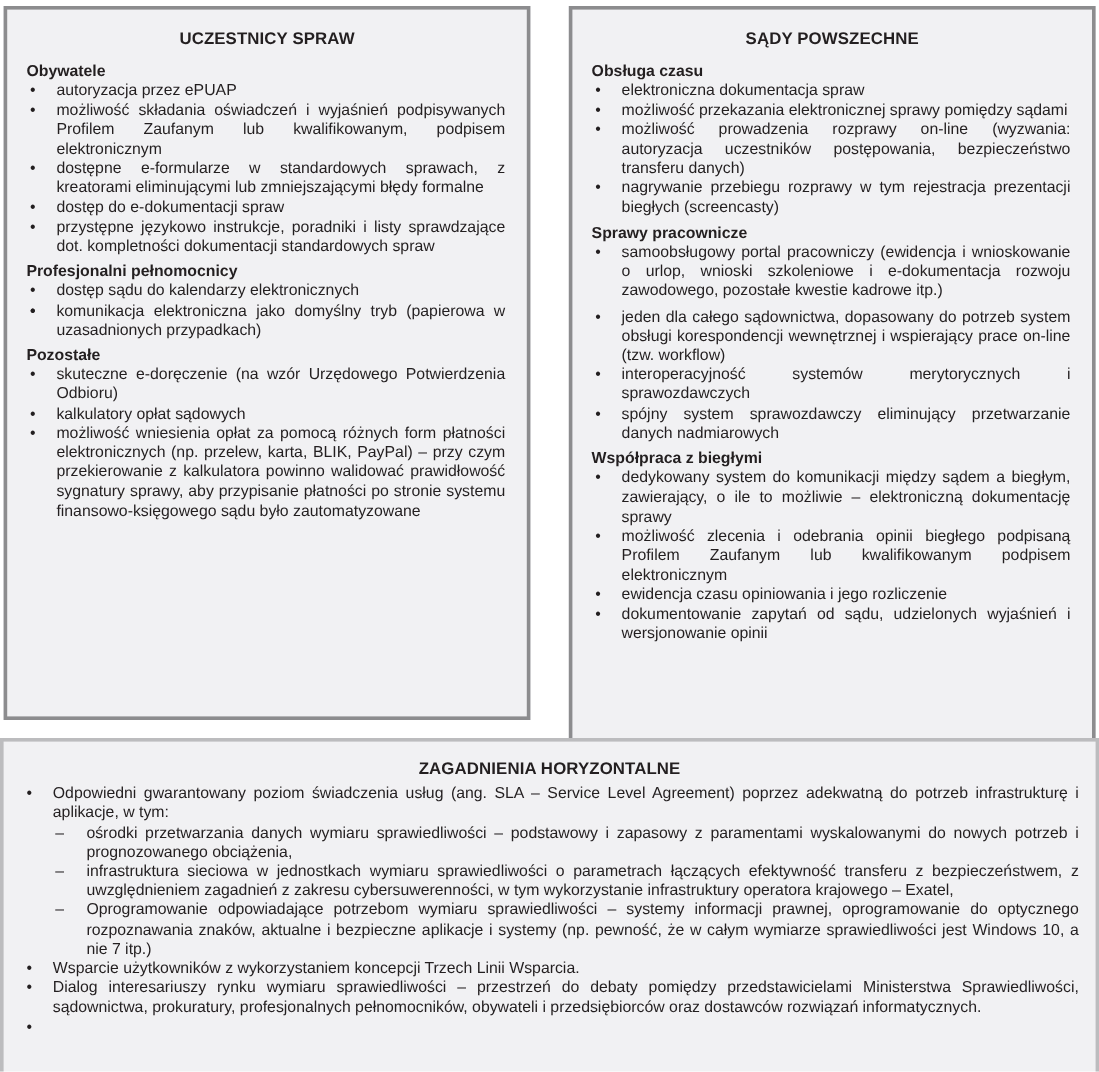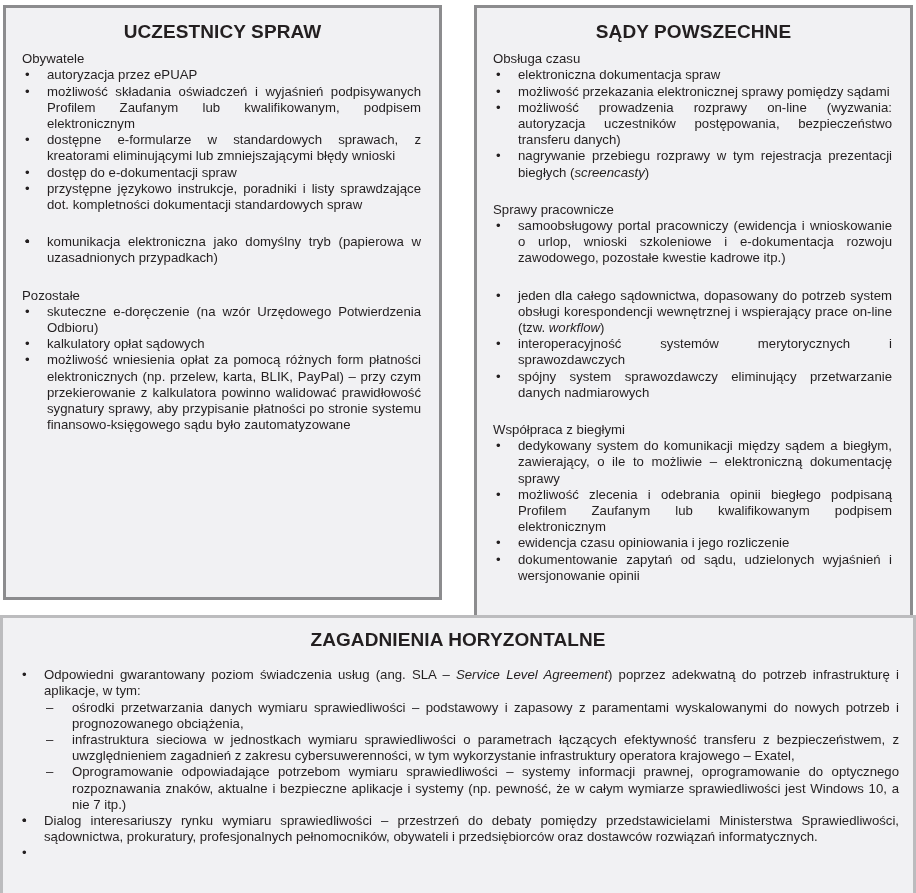--- a/index.html
+++ b/index.html
@@ -15,72 +15,73 @@
     background: #f1f1f3;
     box-sizing: border-box;
   }
   #box-left  { left: 3px;   top: 5px;   width: 439px; height: 595px; border: 3px solid #8c8c8e; }
   #box-right { left: 474px; top: 5px;   width: 439px; height: 656px; border: 3px solid #8c8c8e; }
   #box-bottom{ left: 0px;   top: 615px; width: 916px; height: 290px; border: 3px solid #bcbcbe; border-bottom: none; }
 
   .box-title {
     font-weight: bold;
     text-align: center;
-    font-size: 19px;
+    font-size: 14px;
     margin-top: 16px;
     margin-bottom: 11px;
     letter-spacing: 0.1px;
   }
-  #box-bottom .box-title { margin-top: 14px; margin-bottom: 19px; }
+  #box-bottom .box-title { margin-top: 14px; margin-bottom: 5px; }
 
   .section { padding: 0 18px 0 16px; }
-  .section + .section { margin-top: 21px; }
-  .section-heading { font-weight: normal; }
+  .section + .section { margin-top: 5px; }
+  .section-heading { font-weight: bold; }
 
   ul.items { list-style: none; margin: 0; padding: 0; }
   ul.items > li {
     position: relative;
     padding-left: 25px;
     text-align: justify;
   }
   ul.items > li .bullet {
     position: absolute; left: 3px; top: 0;
   }
   #box-bottom .content { padding: 0 14px 0 17px; }
   #box-bottom ul.items > li { padding-left: 24px; }
   #box-bottom ul.items > li .bullet { left: 2px; }
   ul.sub { list-style: none; margin: 0; padding: 0; }
   ul.sub > li {
     position: relative;
     padding-left: 28px;
     text-align: justify;
   }
   ul.sub > li .dash { position: absolute; left: 2px; top: 0; }
-  .it { font-style: italic; }
+  .it { }
 </style>
 </head>
 <body>
 
 <div class="box" id="box-left">
   <div class="box-title">UCZESTNICY SPRAW</div>
 
   <div class="section">
     <div class="section-heading">Obywatele</div>
     <ul class="items">
       <li><span class="bullet">•</span><span>autoryzacja przez ePUAP</span></li>
       <li><span class="bullet">•</span><span>możliwość składania oświadczeń i wyjaśnień podpisywanych Profilem Zaufanym lub kwalifikowanym, podpisem elektronicznym</span></li>
-      <li><span class="bullet">•</span><span>dostępne e-formularze w standardowych sprawach, z kreatorami eliminującymi lub zmniejszającymi błędy wnioski</span></li>
+      <li><span class="bullet">•</span><span>dostępne e-formularze w standardowych sprawach, z kreatorami eliminującymi lub zmniejszającymi błędy formalne</span></li>
       <li><span class="bullet">•</span><span>dostęp do e-dokumentacji spraw</span></li>
       <li><span class="bullet">•</span><span>przystępne językowo instrukcje, poradniki i listy sprawdzające dot. kompletności dokumentacji standardowych spraw</span></li>
     </ul>
   </div>
 
   <div class="section">
+    <div class="section-heading">Profesjonalni pełnomocnicy</div>
     <ul class="items">
-      <li><span class="bullet">•</span></li>
+      <li><span class="bullet">•</span><span>dostęp sądu do kalendarzy elektronicznych</span></li>
       <li><span class="bullet">•</span></li>
       <li><span class="bullet">•</span><span>komunikacja elektroniczna jako domyślny tryb (papierowa w uzasadnionych przypadkach)</span></li>
     </ul>
   </div>
 
   <div class="section">
     <div class="section-heading">Pozostałe</div>
     <ul class="items">
       <li><span class="bullet">•</span><span>skuteczne e-doręczenie (na wzór Urzędowego Potwierdzenia Odbioru)</span></li>
       <li><span class="bullet">•</span><span>kalkulatory opłat sądowych</span></li>
@@ -133,18 +134,18 @@
   <div class="content">
     <ul class="items">
       <li>
         <span class="bullet">•</span><span>Odpowiedni gwarantowany poziom świadczenia usług (ang. SLA – </span><span class="it">Service Level Agreement</span><span>) poprzez adekwatną do potrzeb infrastrukturę i aplikacje, w tym:</span>
         <ul class="sub">
           <li><span class="dash">–</span><span>ośrodki przetwarzania danych wymiaru sprawiedliwości – podstawowy i zapasowy z paramentami wyskalowanymi do nowych potrzeb i prognozowanego obciążenia,</span></li>
           <li><span class="dash">–</span><span>infrastruktura sieciowa w jednostkach wymiaru sprawiedliwości o parametrach łączących efektywność transferu z bezpieczeństwem, z uwzględnieniem zagadnień z zakresu cybersuwerenności, w tym wykorzystanie infrastruktury operatora krajowego – Exatel,</span></li>
           <li><span class="dash">–</span><span>Oprogramowanie odpowiadające potrzebom wymiaru sprawiedliwości – systemy informacji prawnej, oprogramowanie do optycznego rozpoznawania znaków, aktualne i bezpieczne aplikacje i systemy (np. pewność, że w całym wymiarze sprawiedliwości jest Windows 10, a nie 7 itp.)</span></li>
         </ul>
       </li>
-      <li><span class="bullet">•</span></li>
+      <li><span class="bullet">•</span><span>Wsparcie użytkowników z wykorzystaniem koncepcji Trzech Linii Wsparcia.</span></li>
       <li><span class="bullet">•</span><span>Dialog interesariuszy rynku wymiaru sprawiedliwości – przestrzeń do debaty pomiędzy przedstawicielami Ministerstwa Sprawiedliwości, sądownictwa, prokuratury, profesjonalnych pełnomocników, obywateli i przedsiębiorców oraz dostawców rozwiązań informatycznych.</span></li>
       <li><span class="bullet">•</span></li>
     </ul>
   </div>
 </div>
 
 </body></html>

